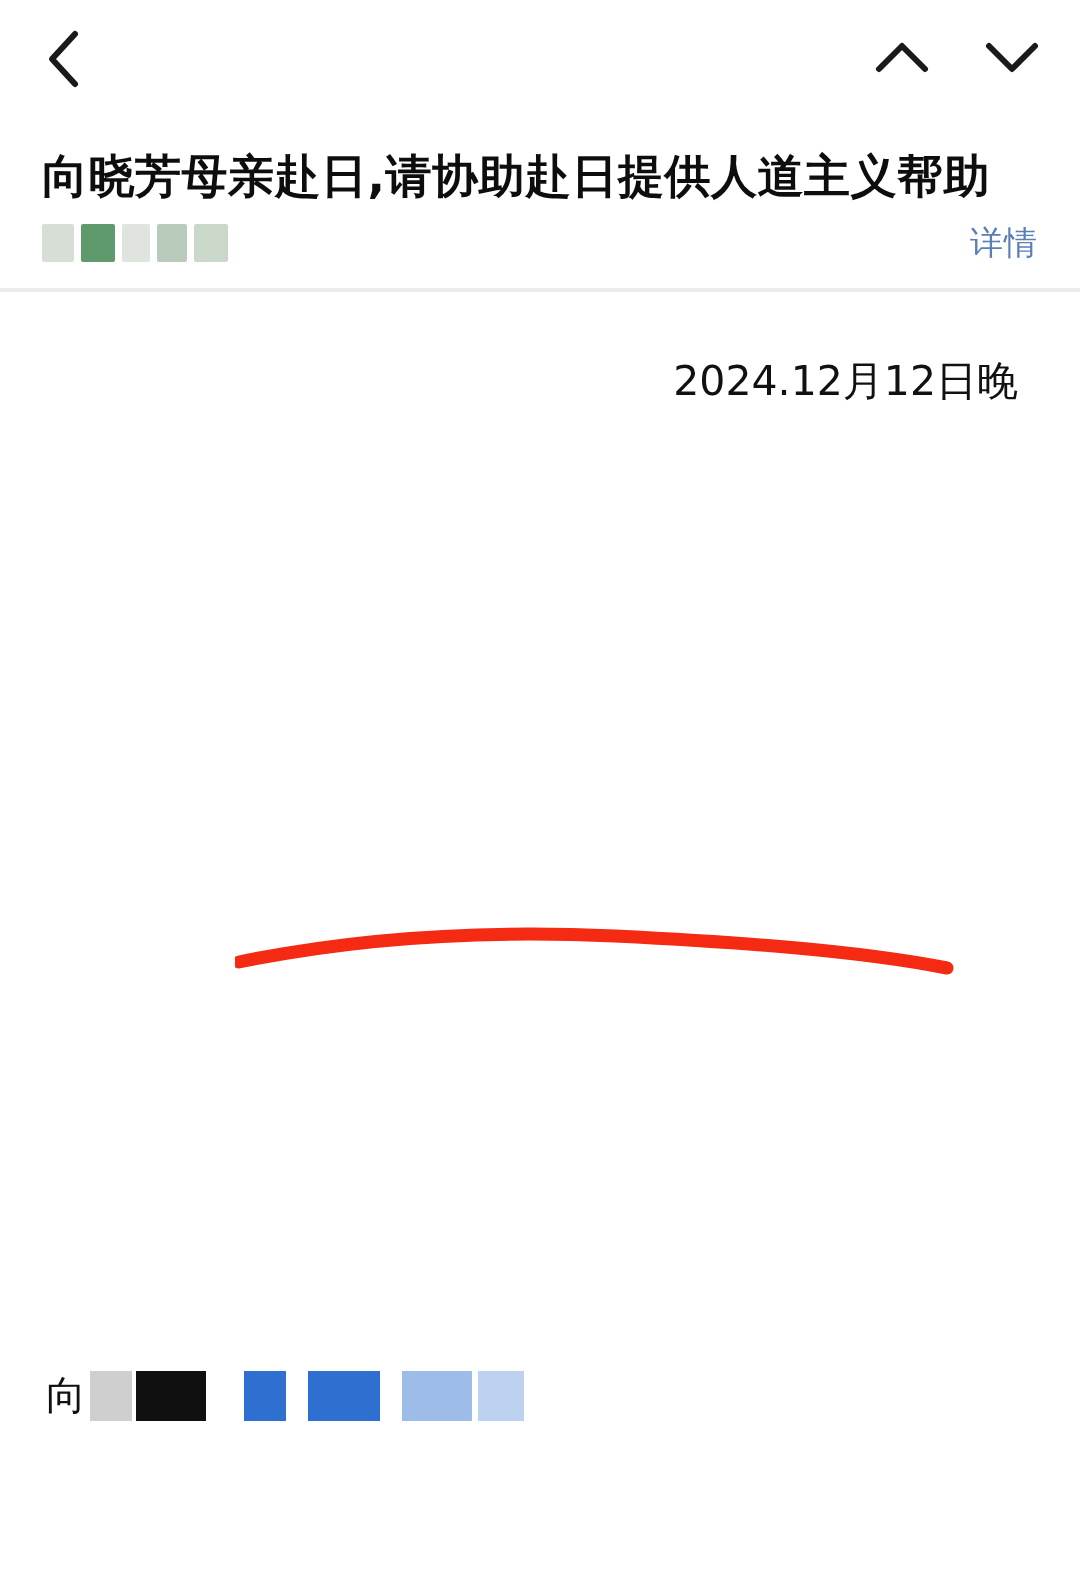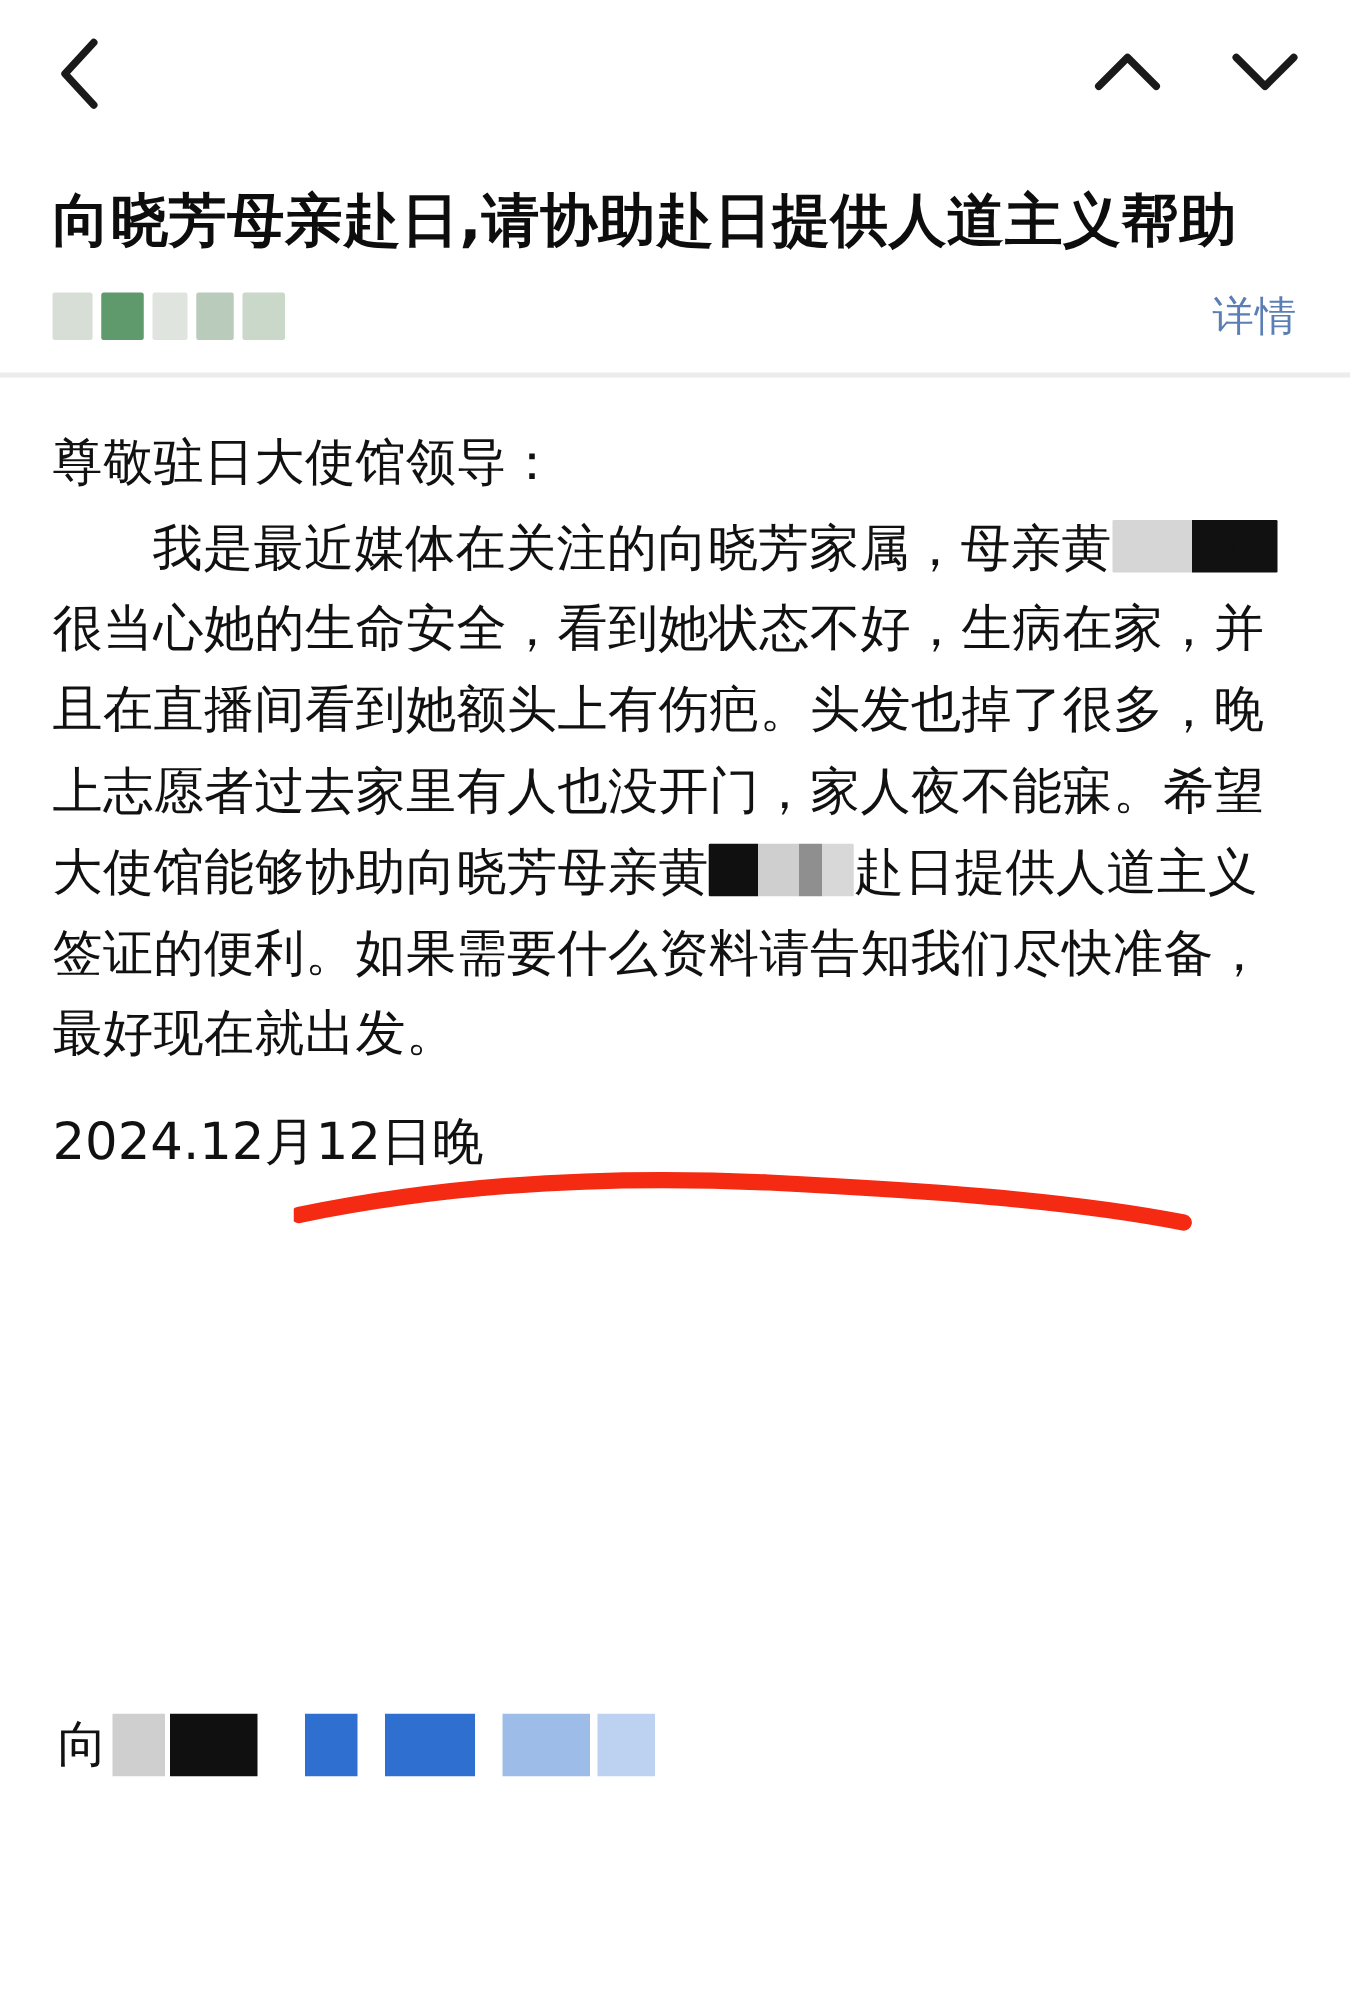--- a/index.html
+++ b/index.html
@@ -60,21 +60,21 @@
     color: #0d0d0d;
     letter-spacing: 0.5px;
     margin: 0;
     font-family: "DejaVu Sans", "Liberation Sans", sans-serif;
   }
 
   .meta-row {
     display: flex;
     align-items: center;
     justify-content: space-between;
-    margin-top: 24px;
+    margin-top: 14px;
     padding-bottom: 22px;
   }
   .source-redacted {
     display: flex;
     align-items: center;
     gap: 7px;
     height: 40px;
   }
   .blk {
     display: inline-block;
@@ -152,21 +152,21 @@
   
   .closing {
     margin-top: 150px;
     padding-left: 44px;
     font-size: 40px;
     line-height: 1.6;
     font-family: "DejaVu Sans", "Liberation Sans", sans-serif;
   }
   .date-line {
     margin-top: 26px;
-    text-align: left;
+    text-align: right;
     padding-right: 20px;
     font-size: 41px;
     font-family: "DejaVu Sans", "Liberation Sans", sans-serif;
   }
 
   
   .sig-row {
     position: absolute;
     left: 46px;
     top: 1368px;
@@ -236,24 +236,20 @@
       <span class="blk g3"></span>
       <span class="blk g4"></span>
       <span class="blk g5"></span>
     </div>
     <div class="detail-link">详情</div>
   </div>
 </div>
 <div class="divider"></div>
 
 <div class="body-wrap">
-  <div class="body-text">
-    <p class="salutation">尊敬驻日大使馆领导：</p>
-    <p class="para"><span>我是最近媒体在关注的向晓芳家属，母亲黄</span><span class="redact r1"></span><span>很当心她的生命安全，看到她状态不好，生病在家，并且在直播间看到她额头上有伤疤。头发也掉了很多，晚上志愿者过去家里有人也没开门，家人夜不能寐。希望大使馆能够协助向晓芳母亲黄</span><span class="redact r2"></span><span>赴日提供人道主义签证的便利。如果需要什么资料请告知我们尽快准备，最好现在就出发。</span></p>
-  </div>
 
   <svg class="red-underline" viewBox="0 0 760 60" xmlns="http://www.w3.org/2000/svg">
     <path d="M4 38 C 120 14, 250 6, 380 12 C 500 18, 620 26, 712 44" stroke="#f42a12" stroke-width="13" fill="none" stroke-linecap="round"></path>
   </svg>
 
   <div class="date-line">2024.12月12日晚</div>
 </div>
 
 <div class="sig-row">
   <span class="sig-label">向</span>

